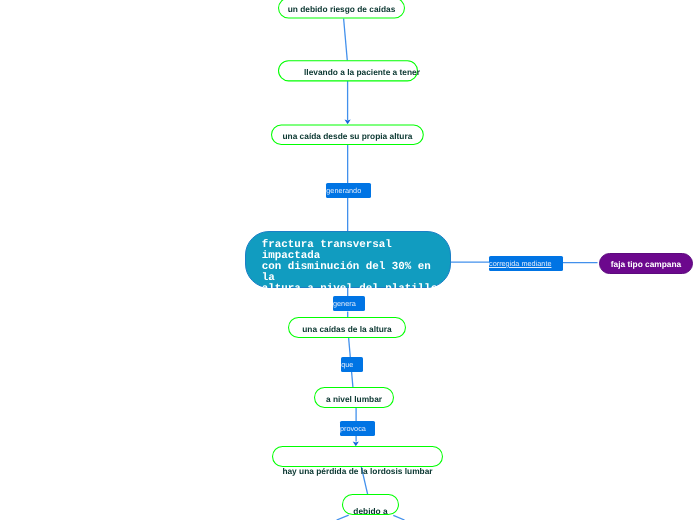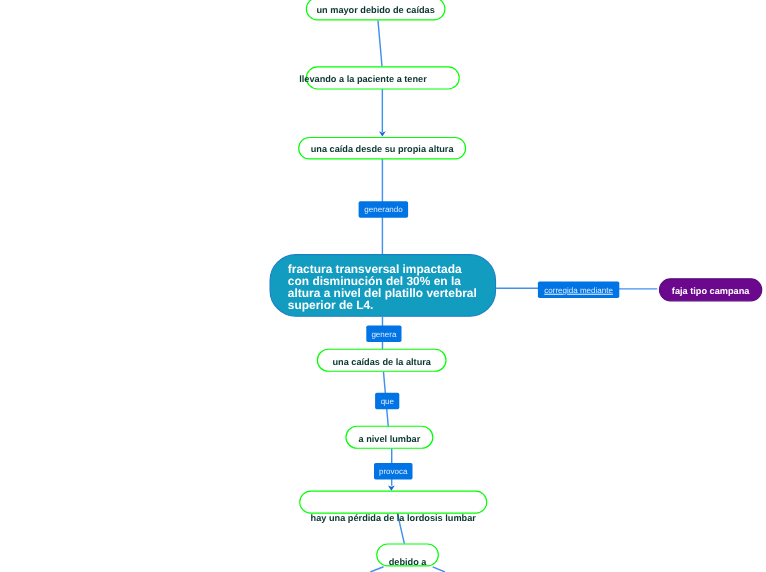--- a/index.html
+++ b/index.html
@@ -20,21 +20,21 @@
     color:#ffffff; font-weight:bold; font-size:10.85px; line-height:11px;
     text-align:left; justify-content:flex-start; padding:8px 8px 0 15.3px; white-space:normal; align-items:flex-start;
   }
   .node-green > span { display:inline-block; transform:translateY(0.6px); }
   .node-purple {
     background:#6c088d; border:1px solid #5c0a7e; border-radius:999px;
     color:#ffffff; font-weight:bold; font-size:8.35px; letter-spacing:0px;
   }
   .edge-label {
     position:absolute; background:#0074e4; color:#e2ecfb; border-radius:1.6px;
-    display:flex; align-items:center; justify-content:center;
+    display:flex; align-items:center; 
     font-size:7.3px; font-weight:normal; letter-spacing:0px;
   }
 </style>
 </head>
 <body>
 
 <div id="canvas">
   <svg class="edge-layer" viewBox="0 0 696 520">
       <path d="M 343.6 18.5 L 347.3 60.5" fill="none" stroke="#4290ec" stroke-width="1.3"></path>
       <path d="M 347.6 80.5 L 347.6 120.2" fill="none" stroke="#4290ec" stroke-width="1.3"></path>
@@ -51,29 +51,29 @@
       <path d="M 355.8 446.2 L 352.7 441.4 L 355.8 442.6 L 358.9 441.4 Z" fill="#1565d8"></path>
       <rect x="278.525" y="-1.875" width="125.95" height="19.95" rx="9.975" fill="#ffffff" stroke="#00ff00" stroke-width="1.05"></rect>
       <rect x="278.525" y="60.725" width="138.95" height="20.15" rx="10.075" fill="#ffffff" stroke="#00ff00" stroke-width="1.05"></rect>
       <rect x="271.525" y="125.025" width="151.75" height="19.45" rx="9.725" fill="#ffffff" stroke="#00ff00" stroke-width="1.05"></rect>
       <rect x="288.525" y="317.525" width="116.95" height="19.95" rx="9.975" fill="#ffffff" stroke="#00ff00" stroke-width="1.05"></rect>
       <rect x="314.525" y="387.525" width="78.95" height="19.95" rx="9.975" fill="#ffffff" stroke="#00ff00" stroke-width="1.05"></rect>
       <rect x="272.525" y="446.525" width="169.95" height="19.95" rx="9.975" fill="#ffffff" stroke="#00ff00" stroke-width="1.05"></rect>
       <rect x="342.525" y="494.525" width="55.95" height="19.95" rx="9.975" fill="#ffffff" stroke="#00ff00" stroke-width="1.05"></rect>
     </svg>
 <div class="node node-green" style="left: 278px; top: -2.4px; width: 127px; height: 21px;">
-      <span>un mayor debido de caídas</span>
+      <span>un debido riesgo de caídas</span>
     </div>
-    <div class="node node-green" style="left: 260px; top: 60.2px; width: 140px; height: 21.2px; text-align: right;">
+    <div class="node node-green" style="left: 292px; top: 60.2px; width: 140px; height: 21.2px; text-align: right;">
       <span>llevando a la paciente a tener</span>
     </div>
     <div class="node node-green" style="left: 271px; top: 124.5px; width: 152.8px; height: 20.5px;">
       <span>una caída desde su propia altura</span>
     </div>
-    <div class="node node-teal" style="left: 245.4px; top: 231.3px; width: 205.6px; height: 56.8px;">
+    <div class="node node-teal" style="left: 245.4px; top: 231.3px; width: 205.6px; height: 56.8px; font-family: Liberation Mono, monospace;">
       <div>
         <div>fractura transversal impactada</div>
         <div>con disminución del 30% en la</div>
         <div>altura a nivel del platillo vertebral</div>
         <div>superior de L4.</div>
       </div>
     </div>
     <div class="node node-purple" style="left: 599px; top: 253px; width: 94px; height: 21px; text-align: center;">
       <span>faja tipo campana</span>
     </div>

